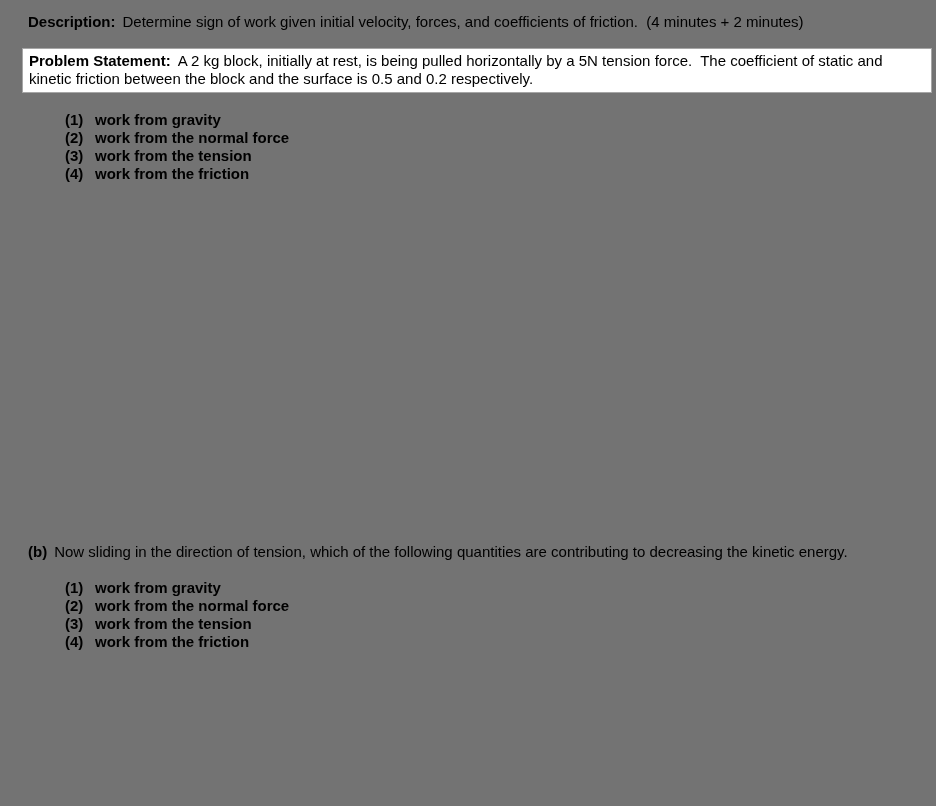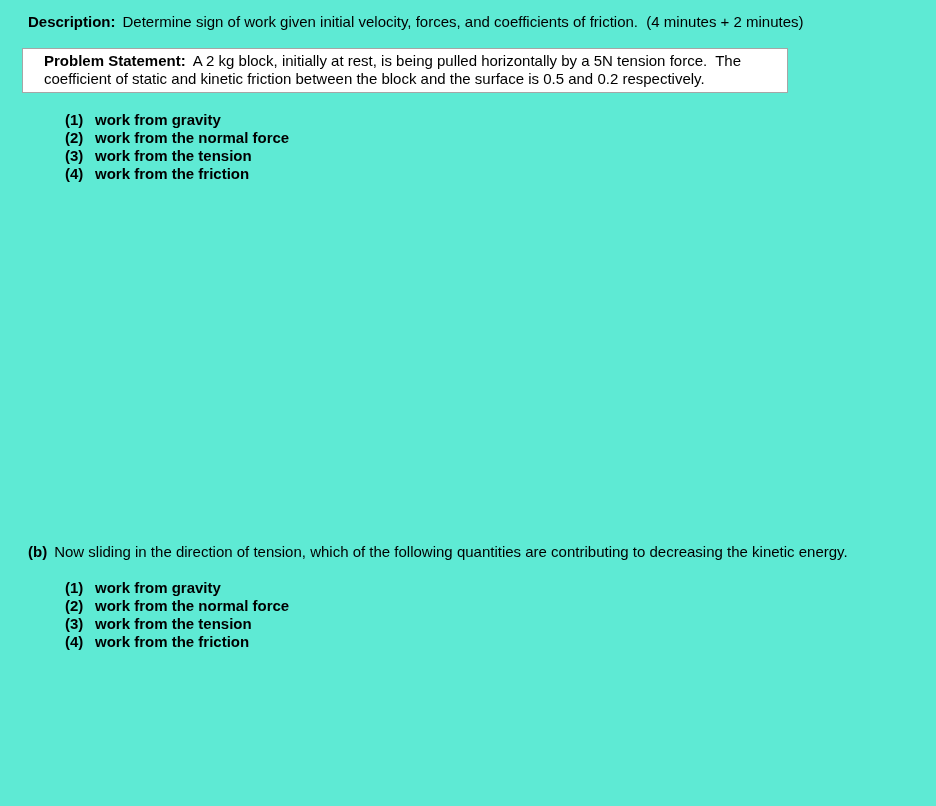--- a/index.html
+++ b/index.html
@@ -6,21 +6,21 @@
     margin: 0;
     padding: 0;
     background: #ffffff;
   }
   .page {
     position: relative;
     width: 936px;
     height: 806px;
     box-sizing: border-box;
     padding: 0 0 0 28px;
-    background: #5eead4;
+    background: #737373;
     color: #000000;
     font-family: "Liberation Sans", sans-serif;
     font-size: 15px;
     line-height: 18px;
     overflow: hidden;
   }
   .page p {
     margin: 0;
     white-space: pre-wrap;
   }
@@ -33,23 +33,23 @@
   .desc-line {
     padding-top: 13px;
   }
   .objectives-line {
     margin-top: 19px !important;
   }
   .problem-box {
     box-sizing: border-box;
     margin-top: 17px;
     margin-left: -6px;
-    width: 766px;
+    width: 910px;
     border: 1.5px solid #a6a6a6;
-    padding: 3px 6px 4px 21px;
+    padding: 3px 6px 4px 6px;
     background: #ffffff;
   }
   .question-a {
     margin-top: 20px !important;
   }
   .question-b {
     margin-top: 360px !important;
     max-width: 892px;
   }
   .options {

